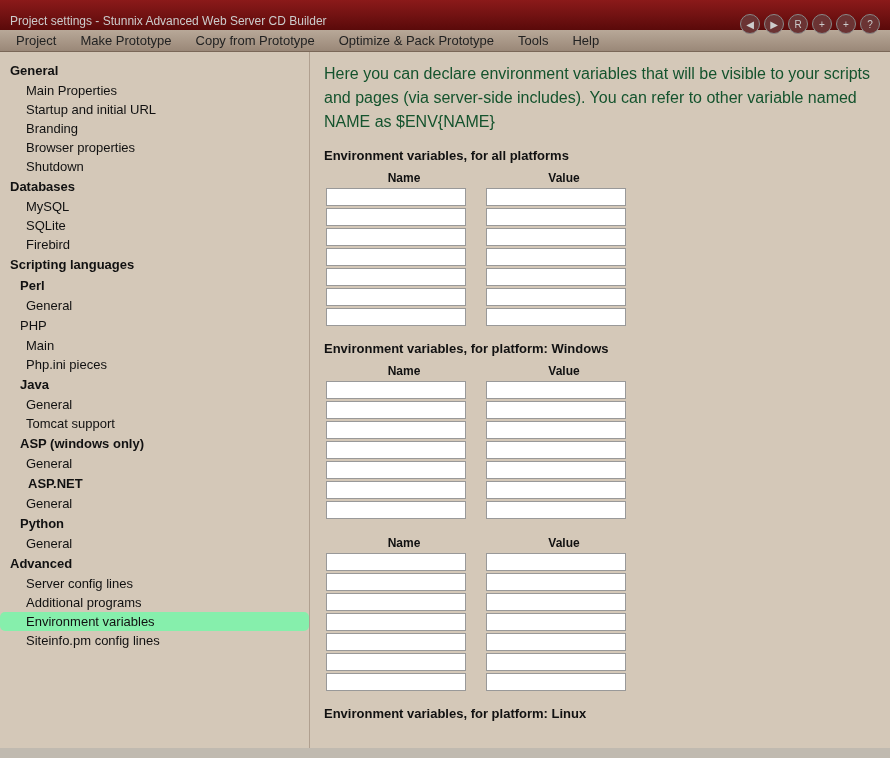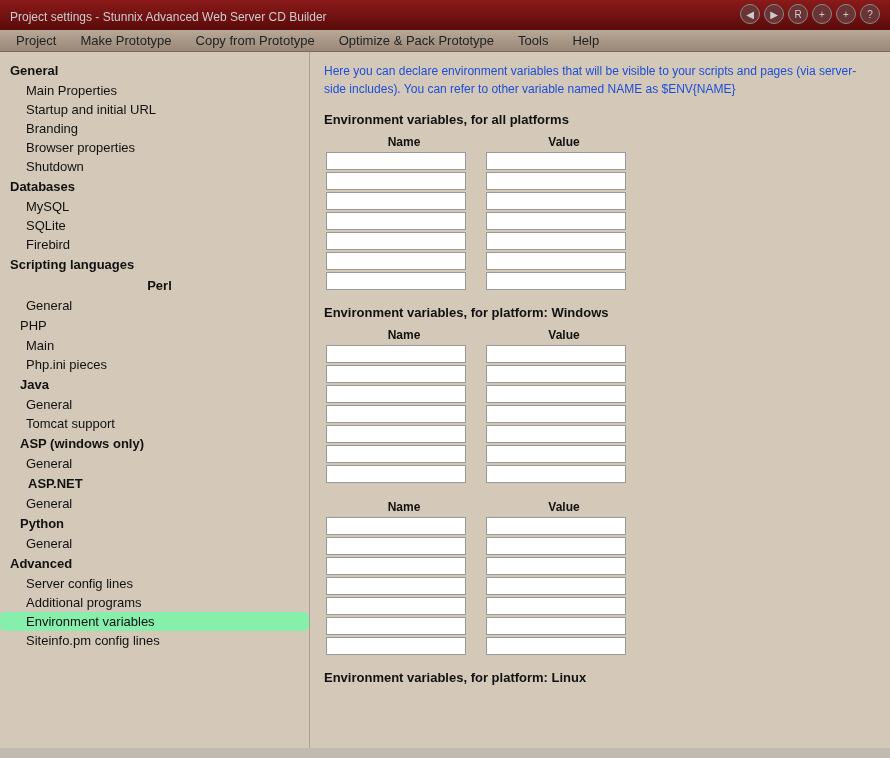--- a/index.html
+++ b/index.html
@@ -9,23 +9,23 @@
       background: #c0bab0;
       width: 890px;
       height: 758px;
       overflow: hidden;
     }
 
     
     .title-bar {
       background: linear-gradient(to bottom, #8b1a1a, #5a0a0a);
       color: #ddd;
-      padding: 6px 10px;
-      display: flex;
-      align-items: flex-end;
+      padding: 14px 10px;
+      display: flex;
+      align-items: flex-start;
       justify-content: space-between;
       height: 30px;
     }
     .title-bar-text {
       font-size: 12px;
       color: #ccc;
     }
     .title-bar-controls {
       display: flex;
       gap: 4px;
@@ -99,22 +99,22 @@
 
     
     .content-area {
       flex: 1;
       background: #d4c8b8;
       padding: 10px 14px;
       overflow-y: auto;
     }
 
     .info-text {
-      color: #1d4ed8;
-      font-size: 12px;
+      color: #14532d;
+      font-size: 16px;
       margin-bottom: 14px;
       line-height: 1.5;
     }
 
     .section-title {
       font-size: 13px;
       font-weight: bold;
       color: #111;
       margin-bottom: 6px;
       margin-top: 10px;
@@ -178,21 +178,21 @@
     <div class="sidebar-item">Branding</div>
     <div class="sidebar-item">Browser properties</div>
     <div class="sidebar-item">Shutdown</div>
 
     <div class="sidebar-section-label">Databases</div>
     <div class="sidebar-item">MySQL</div>
     <div class="sidebar-item">SQLite</div>
     <div class="sidebar-item">Firebird</div>
 
     <div class="sidebar-section-label">Scripting languages</div>
-    <div class="sidebar-section-label" style="font-weight:bold; padding-left:20px; font-size:13px;text-align:center;">Perl</div>
+    <div class="sidebar-section-label" style="font-weight:bold; padding-left:20px; font-size:13px;">Perl</div>
     <div class="sidebar-item">General</div>
     <div class="sidebar-section-label" style="font-weight:normal; padding-left:20px; font-size:13px;">PHP</div>
     <div class="sidebar-item">Main</div>
     <div class="sidebar-item">Php.ini pieces</div>
     <div class="sidebar-section-label" style="font-weight:bold; padding-left:20px; font-size:13px;">Java</div>
     <div class="sidebar-item">General</div>
     <div class="sidebar-item">Tomcat support</div>
     <div class="sidebar-section-label" style="font-weight:bold; padding-left:20px; font-size:13px;">ASP (windows only)</div>
     <div class="sidebar-item">General</div>
     <div class="sidebar-section-label" style="font-weight:bold; padding-left:28px; font-size:13px;">ASP.NET</div>

